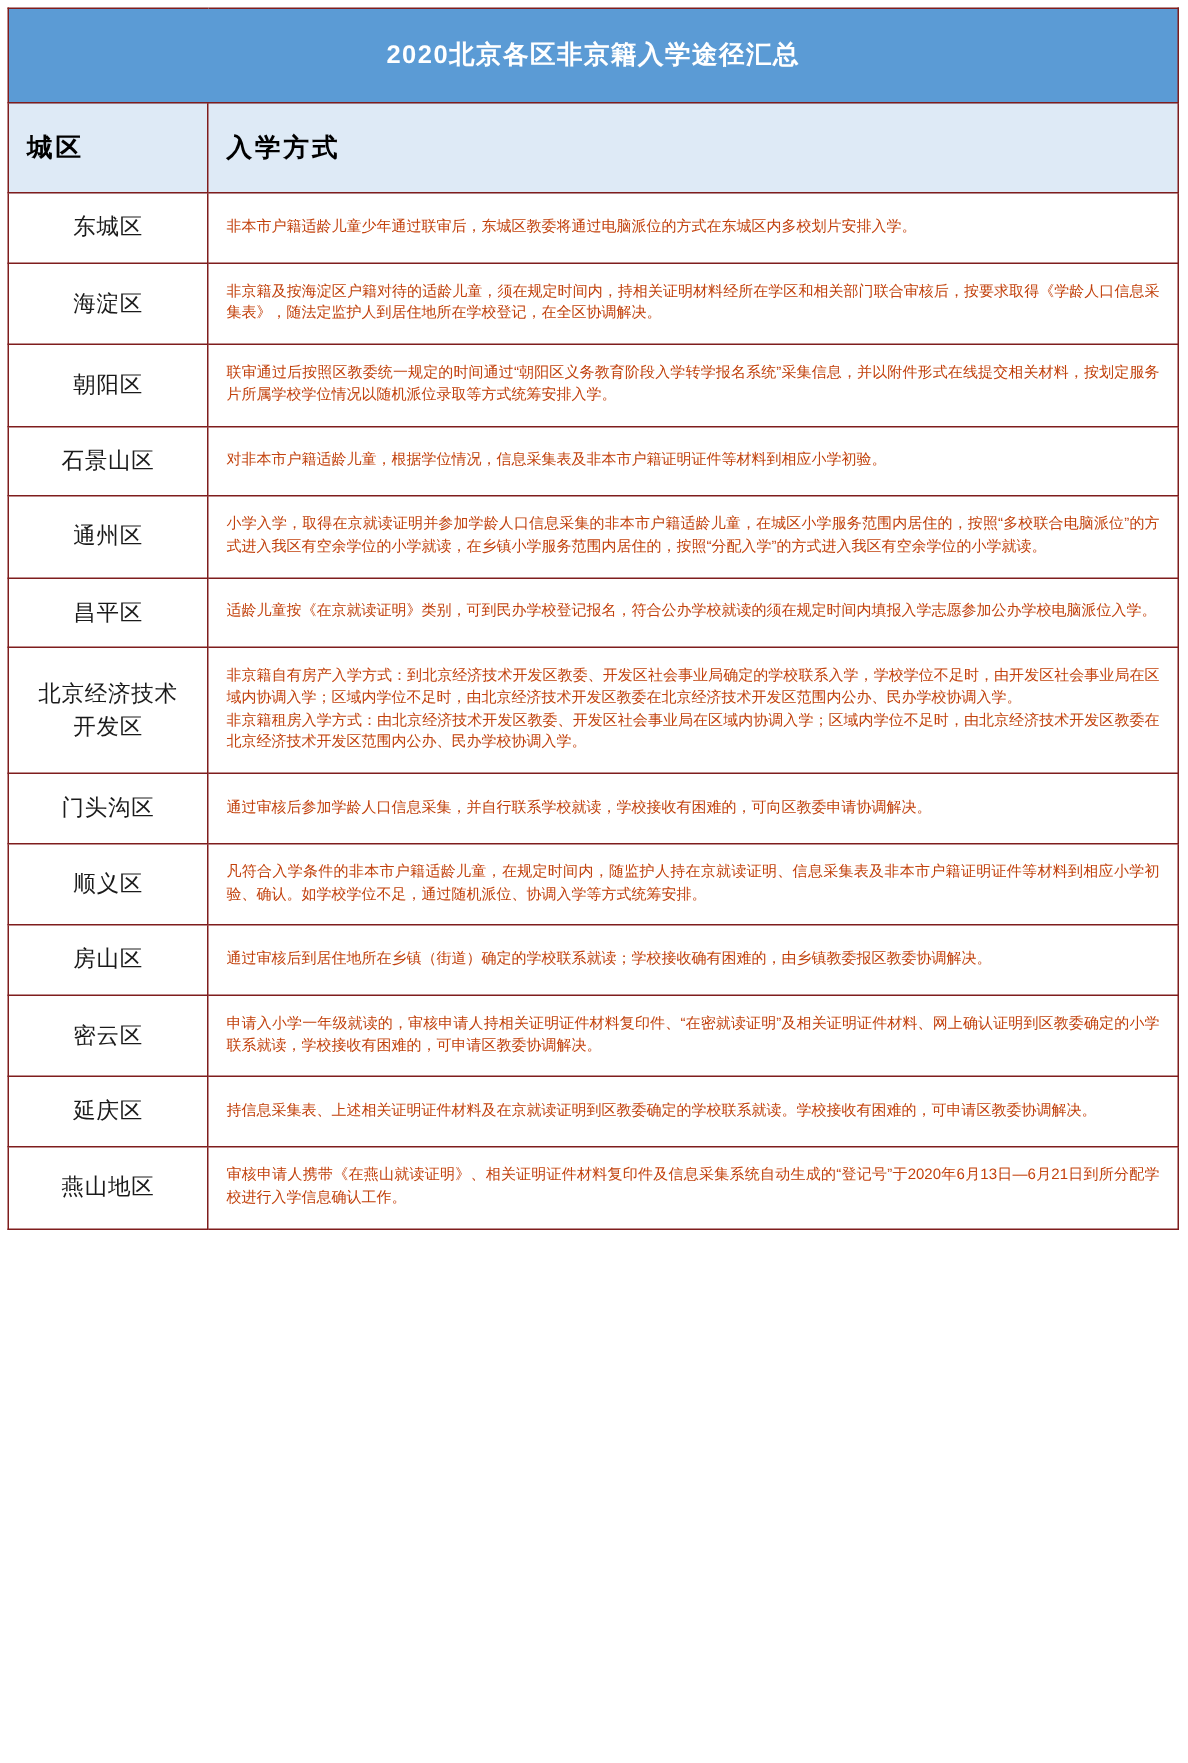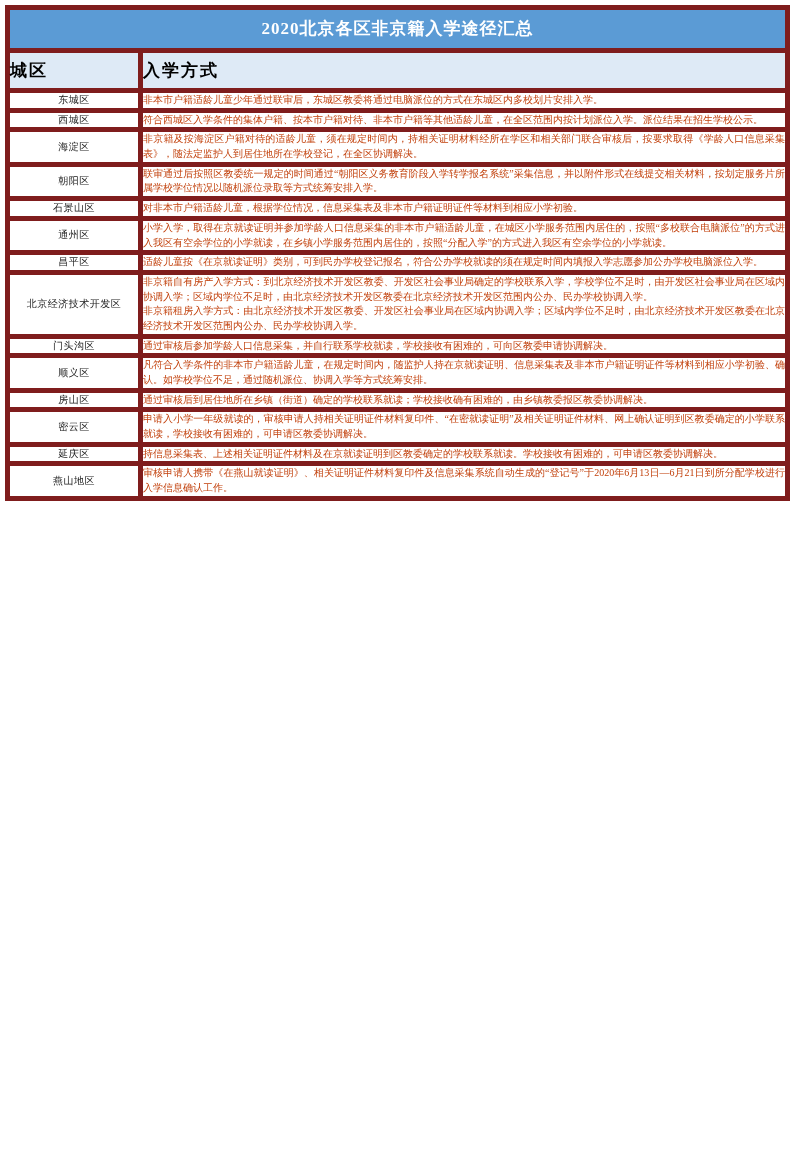--- a/index.html
+++ b/index.html
@@ -22,24 +22,23 @@
   }
 
   table.summary-table {
     border-collapse: collapse;
     width: 780px;
     table-layout: fixed;
   }
 
   table.summary-table td,
   table.summary-table th {
-    border: 5px solid #7f1d1d;
+    border: 1px solid #7f1d1d;
     vertical-align: middle;
-    padding: 0;
-    font-family: Liberation Serif, serif;
+    padding: 12px;
   }
 
   
   .title-cell {
     background: #5B9BD5;
     color: #ffffff;
     text-align: center;
     font-size: 17px;
     font-weight: bold;
     letter-spacing: 1px;
@@ -57,21 +56,21 @@
     font-weight: bold;
     height: 35px;
     line-height: 35px;
     letter-spacing: 2px;
   }
 
   
   .district-cell {
     width: 133px;
     text-align: center;
-    font-size: 10px;
+    font-size: 15px;
     color: #1a1a1a;
     line-height: 1.45;
     padding: 3px 2px;
     letter-spacing: 0.5px;
   }
 
   .method-cell {
     text-align: left;
     font-size: 10px;
     color: #c2410c;
@@ -110,26 +109,20 @@
         <th class="col-head">城区</th>
         <th class="col-head">入学方式</th>
       </tr>
     </thead>
     <tbody id="table-body">
 
     <tr>
           <td class="district-cell">东城区</td>
           <td class="method-cell">
             <p>非本市户籍适龄儿童少年通过联审后，东城区教委将通过电脑派位的方式在东城区内多校划片安排入学。</p>
-          </td>
-        </tr>
-        <tr>
-          <td class="district-cell">西城区</td>
-          <td class="method-cell">
-            <p>符合西城区入学条件的集体户籍、按本市户籍对待、非本市户籍等其他适龄儿童，在全区范围内按计划派位入学。派位结果在招生学校公示。</p>
           </td>
         </tr>
         <tr>
           <td class="district-cell">海淀区</td>
           <td class="method-cell">
             <p>非京籍及按海淀区户籍对待的适龄儿童，须在规定时间内，持相关证明材料经所在学区和相关部门联合审核后，按要求取得《学龄人口信息采集表》，随法定监护人到居住地所在学校登记，在全区协调解决。</p>
           </td>
         </tr>
         <tr>
           <td class="district-cell">朝阳区</td>

